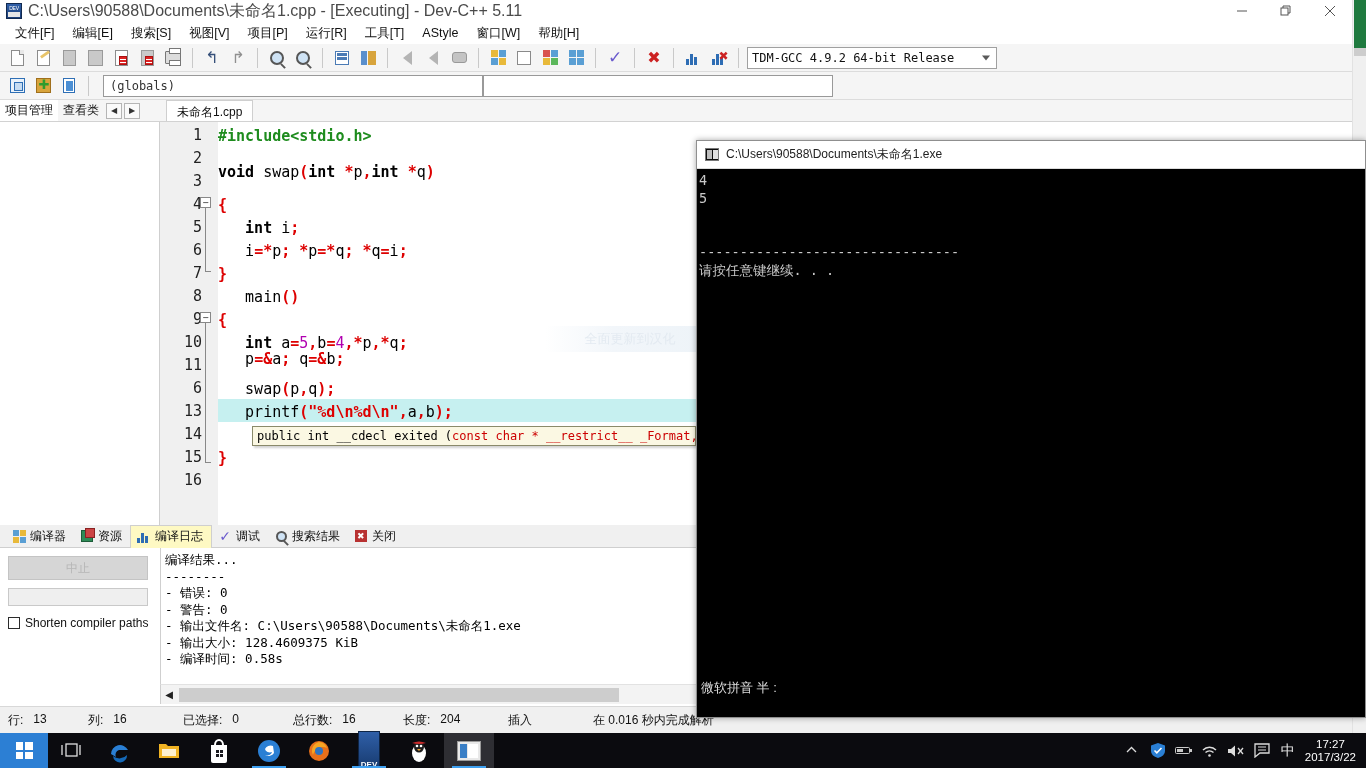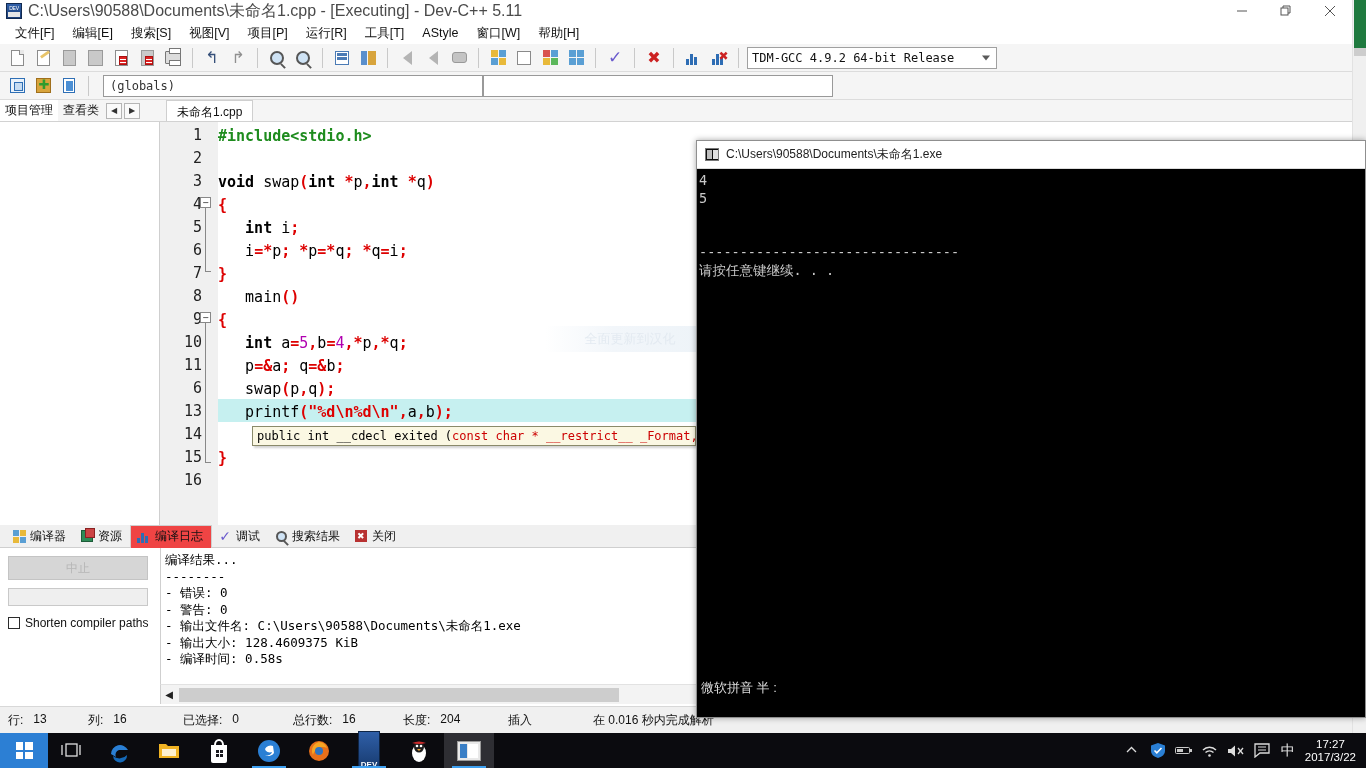--- a/index.html
+++ b/index.html
@@ -229,21 +229,21 @@
   .bottom-tabs {
     position: absolute; left: 0; top: 525px; width: 1352px; height: 23px;
     background: #f0f0f0; border-bottom: 1px solid #cfcfcf;
     display: flex; align-items: center; padding-left: 6px;
   }
   .btab {
     display: flex; align-items: center; gap: 4px;
     font-size: 12px; color: #111; padding: 2px 8px 2px 6px; height: 23px;
     white-space: nowrap;
   }
-  .btab.active { background: #ef4444; border: 1px solid #cfcfcf; border-bottom: none; }
+  .btab.active { background: #fef9c3; border: 1px solid #cfcfcf; border-bottom: none; }
   .bico { width: 14px; height: 14px; flex:none; display:flex; align-items:center; justify-content:center;}
 
   .bottom-left {
     position: absolute; left: 0; top: 548px; width: 158px; height: 160px;
     background: #ffffff; padding: 8px 8px 0 8px;
   }
   .btn-abort {
     width: 140px; height: 24px; background: #d6d6d6; border: 1px solid #c4c4c4;
     color: #b6b6b6; font-size: 12px; display: flex; align-items: center; justify-content: center;
   }
@@ -584,29 +584,29 @@
       <div class="fold-end" style="left:45px; top:149px"></div>
 
       <div class="fold-box" style="top:190px">−</div>
       <div class="fold-line" style="top:201px; height:139px"></div>
       <div class="fold-end" style="left:45px; top:340px"></div>
     </div>
 
     <div class="code">
       <div class="cline" style="top:3px"><span class="k-pre">#include&lt;stdio.h&gt;</span></div>
       <div class="cline" style="top:26px"><span></span></div>
-      <div class="cline" style="top:49px"><span class="k-kw">void</span> <span class="k-id">swap</span><span class="k-punc">(</span><span class="k-kw">int</span> <span class="k-punc">*</span><span class="k-id">p</span><span class="k-punc">,</span><span class="k-kw">int</span> <span class="k-punc">*</span><span class="k-id">q</span><span class="k-punc">)</span></div>
+      <div class="cline" style="top:39px"><span class="k-kw">void</span> <span class="k-id">swap</span><span class="k-punc">(</span><span class="k-kw">int</span> <span class="k-punc">*</span><span class="k-id">p</span><span class="k-punc">,</span><span class="k-kw">int</span> <span class="k-punc">*</span><span class="k-id">q</span><span class="k-punc">)</span></div>
       <div class="cline" style="top:72px"><span class="k-punc">{</span></div>
       <div class="cline" style="top:95px">   <span class="k-kw">int</span> <span class="k-id">i</span><span class="k-punc">;</span></div>
       <div class="cline" style="top:118px">   <span class="k-id">i</span><span class="k-punc">=*</span><span class="k-id">p</span><span class="k-punc">;</span> <span class="k-punc">*</span><span class="k-id">p</span><span class="k-punc">=*</span><span class="k-id">q</span><span class="k-punc">;</span> <span class="k-punc">*</span><span class="k-id">q</span><span class="k-punc">=</span><span class="k-id">i</span><span class="k-punc">;</span></div>
       <div class="cline" style="top:141px"><span class="k-punc">}</span></div>
       <div class="cline" style="top:164px">   <span class="k-id">main</span><span class="k-punc">()</span></div>
       <div class="cline" style="top:187px"><span class="k-punc">{</span></div>
       <div class="cline" style="top:210px">   <span class="k-kw">int</span> <span class="k-id">a</span><span class="k-punc">=</span><span class="k-num">5</span><span class="k-punc">,</span><span class="k-id">b</span><span class="k-punc">=</span><span class="k-num">4</span><span class="k-punc">,*</span><span class="k-id">p</span><span class="k-punc">,*</span><span class="k-id">q</span><span class="k-punc">;</span></div>
-      <div class="cline" style="top:233px">   <span class="k-id">p</span><span class="k-punc">=&amp;</span><span class="k-id">a</span><span class="k-punc">;</span> <span class="k-id">q</span><span class="k-punc">=&amp;</span><span class="k-id">b</span><span class="k-punc">;</span></div>
+      <div class="cline" style="top:226px">   <span class="k-id">p</span><span class="k-punc">=&amp;</span><span class="k-id">a</span><span class="k-punc">;</span> <span class="k-id">q</span><span class="k-punc">=&amp;</span><span class="k-id">b</span><span class="k-punc">;</span></div>
       <div class="cline" style="top:256px">   <span class="k-id">swap</span><span class="k-punc">(</span><span class="k-id">p</span><span class="k-punc">,</span><span class="k-id">q</span><span class="k-punc">);</span></div>
       <div class="cline" style="top:279px">   <span class="k-id">printf</span><span class="k-punc">(</span><span class="k-str">"%d\n%d\n"</span><span class="k-punc">,</span><span class="k-id">a</span><span class="k-punc">,</span><span class="k-id">b</span><span class="k-punc">);</span></div>
       <div class="cline" style="top:302px"><span></span></div>
       <div class="cline" style="top:325px"><span class="k-punc">}</span></div>
       <div class="cline" style="top:348px"><span></span></div>
     </div>
 
     <div class="watermark" style="left:385px;top:204px;position:absolute">全面更新到汉化</div>
   </div>
 

